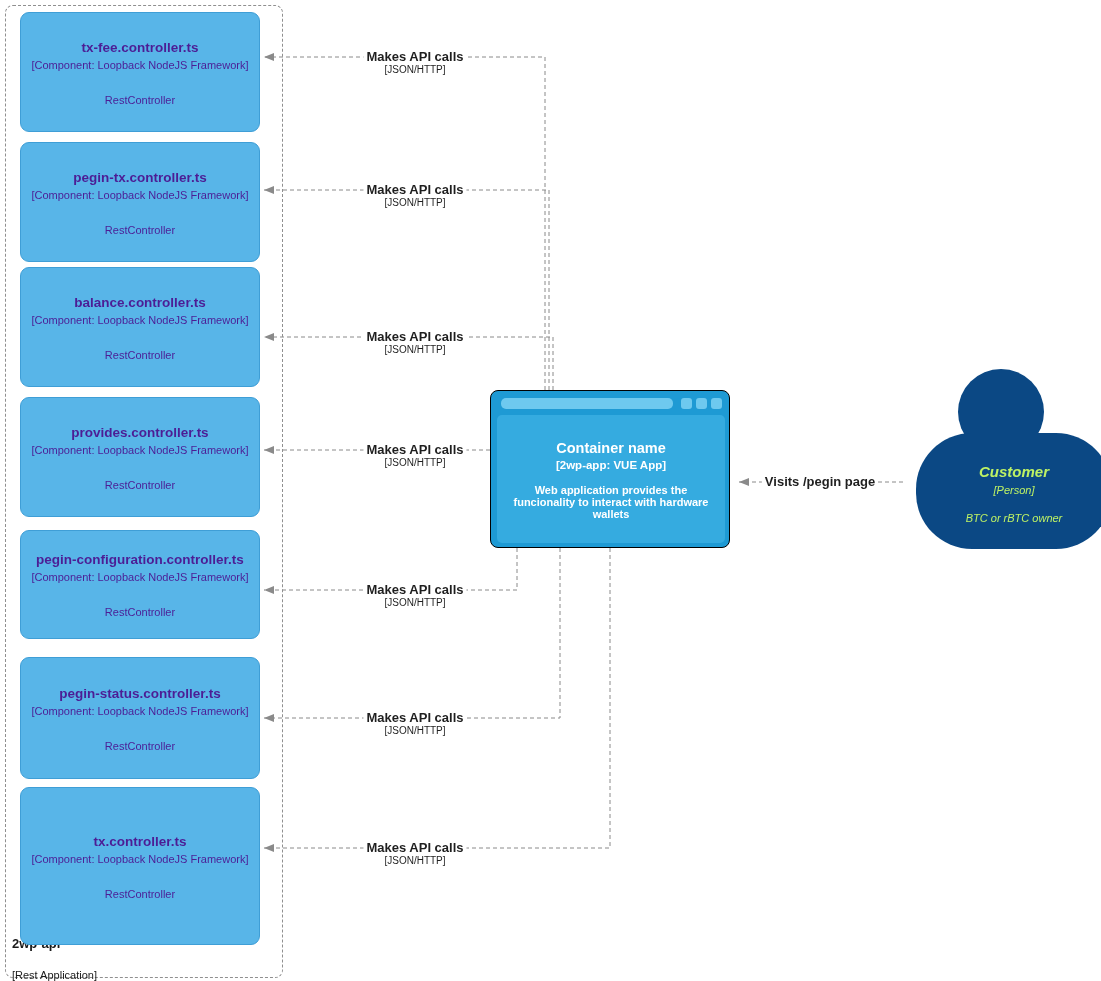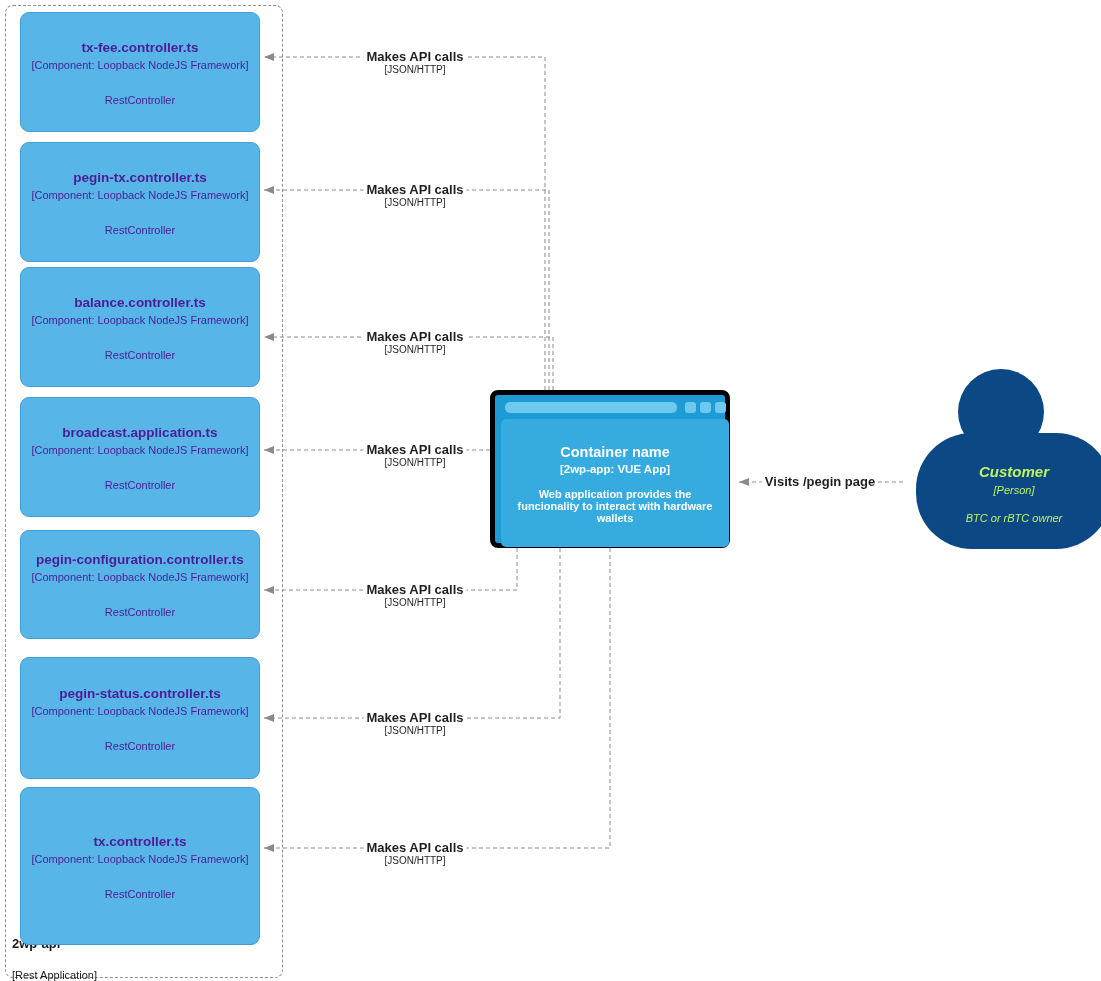--- a/index.html
+++ b/index.html
@@ -29,21 +29,21 @@
     display:flex;flex-direction:column;justify-content:center;align-items:center;
     box-sizing:border-box;padding:6px 10px;
   }
   .node-title{font-size:13.5px;font-weight:bold;line-height:17px;}
   .node-meta{font-size:11px;line-height:14px;margin-top:2px;}
   .node-role{font-size:11px;margin-top:22px;}
 
   
   .browser{
     position:absolute;left:490px;top:390px;width:240px;height:158px;
-    background:#1e9ad4;border:5px solid #000000;border-radius:8px;
+    background:#1e9ad4;border:1px solid #000000;border-radius:8px;
     box-sizing:border-box;
   }
   .browser-bar{position:absolute;left:0;top:0;width:100%;height:22px;}
   .addr{position:absolute;left:10px;top:7px;width:172px;height:11px;border-radius:5px;background:#6ec9ef;}
   .bbtn{position:absolute;top:7px;width:11px;height:11px;border-radius:3px;background:#6ec9ef;}
   .bbtn.b1{left:190px;} .bbtn.b2{left:205px;} .bbtn.b3{left:220px;}
   .browser-body{
     position:absolute;left:6px;top:24px;width:228px;height:128px;
     background:#35abe0;border-radius:5px;
     color:#ffffff;text-align:center;
@@ -112,21 +112,21 @@
     <div class="node-title">pegin-tx.controller.ts</div>
     <div class="node-meta">[Component: Loopback NodeJS Framework]</div>
     <div class="node-role">RestController</div>
   </div>
   <div class="component" style="top:267px">
     <div class="node-title">balance.controller.ts</div>
     <div class="node-meta">[Component: Loopback NodeJS Framework]</div>
     <div class="node-role">RestController</div>
   </div>
   <div class="component" style="top:397px">
-    <div class="node-title">broadcast.application.ts</div>
+    <div class="node-title">provides.controller.ts</div>
     <div class="node-meta">[Component: Loopback NodeJS Framework]</div>
     <div class="node-role">RestController</div>
   </div>
   <div class="component" style="top:530px;height:109px">
     <div class="node-title">pegin-configuration.controller.ts</div>
     <div class="node-meta">[Component: Loopback NodeJS Framework]</div>
     <div class="node-role">RestController</div>
   </div>
   <div class="component" style="top:657px;height:122px">
     <div class="node-title">pegin-status.controller.ts</div>

